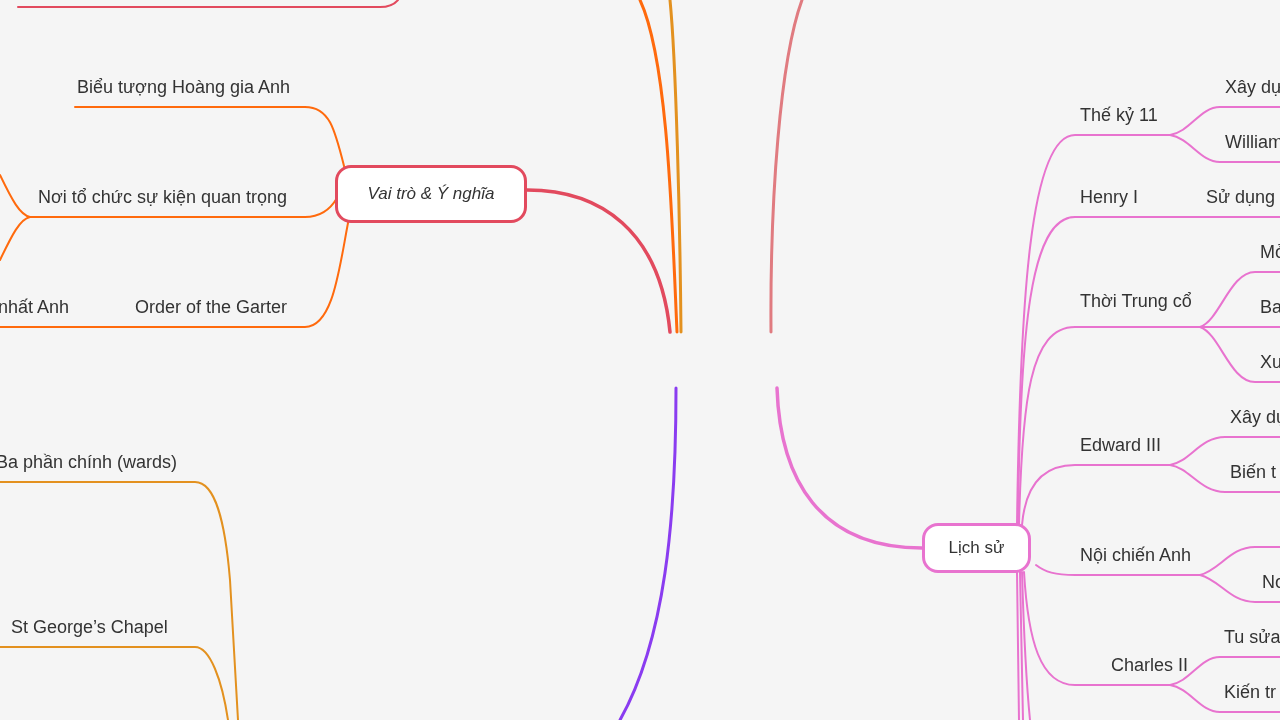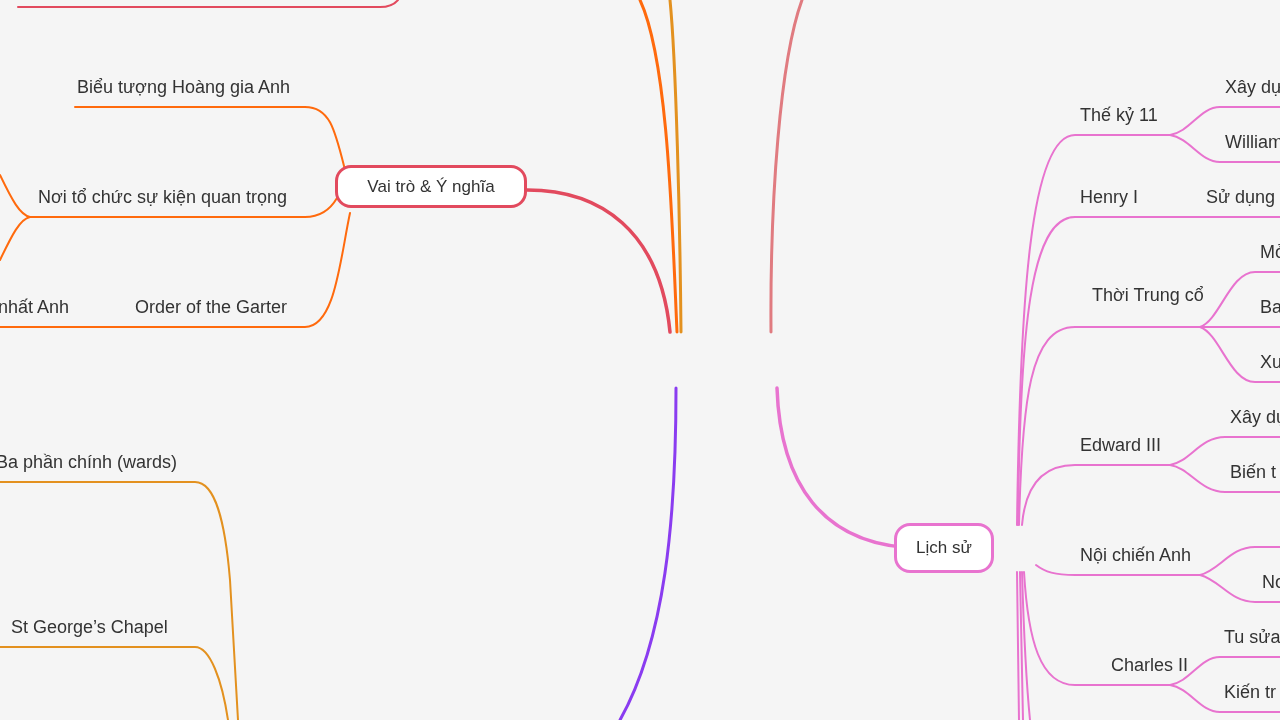--- a/index.html
+++ b/index.html
@@ -18,22 +18,22 @@
     position:absolute; left:601px; top:332px; width:246px; height:56px;
     background:#4a4e6a; color:#ffffff; border-radius:28px;
     display:flex; align-items:center; justify-content:center;
     font-size:24px; box-shadow:0 1px 2px rgba(0,0,0,0.25);
   }
   .branch {
     position:absolute; background:#ffffff; border-radius:16px;
     display:flex; align-items:center; justify-content:center;
     font-size:17px; color:#333333; box-sizing:border-box;
   }
-  .branch.vai { left:335px; top:165px; width:192px; height:43px; border:3px solid #e24a5e; }
-  .branch.lich { left:894px; top:523px; width:100px; height:50px; border:3px solid #e873cf; }
+  .branch.vai { left:335px; top:165px; width:192px; height:58px; border:3px solid #e24a5e;font-style:italic; }
+  .branch.lich { left:922px; top:523px; width:109px; height:50px; border:3px solid #e873cf; }
 </style>
 </head>
 <body>
 
 <div id="canvas">
 
   <svg class="edges" viewBox="0 0 1280 720">
     <g fill="none" stroke-linecap="round">
 
       <path d="M18 7 L380 7 Q392 7 398 0" stroke="#e24a5e" stroke-width="2"></path>
@@ -104,21 +104,21 @@
     <span>Lịch sử</span>
   </div>
 
   <div class="lbl" style="left:1080px; top:104px;">Thế kỷ 11</div>
   <div class="lbl" style="left:1225px; top:76px;">Xây dự</div>
   <div class="lbl" style="left:1225px; top:131px;">William</div>
 
   <div class="lbl" style="left:1080px; top:186px;">Henry I</div>
   <div class="lbl" style="left:1206px; top:186px;">Sử dụng</div>
 
-  <div class="lbl" style="left:1080px; top:284px;margin-left:12px;">Thời Trung cổ</div>
+  <div class="lbl" style="left:1080px; top:290px;">Thời Trung cổ</div>
   <div class="lbl" style="left:1260px; top:241px;">Mở</div>
   <div class="lbl" style="left:1260px; top:296px;">Ba</div>
   <div class="lbl" style="left:1260px; top:351px;">Xu</div>
 
   <div class="lbl" style="left:1080px; top:434px;">Edward III</div>
   <div class="lbl" style="left:1230px; top:406px;">Xây dự</div>
   <div class="lbl" style="left:1230px; top:461px;">Biến t</div>
 
   <div class="lbl" style="left:1080px; top:544px;">Nội chiến Anh</div>
   <div class="lbl" style="left:1262px; top:516px;margin-left:40px;">Tr</div>

